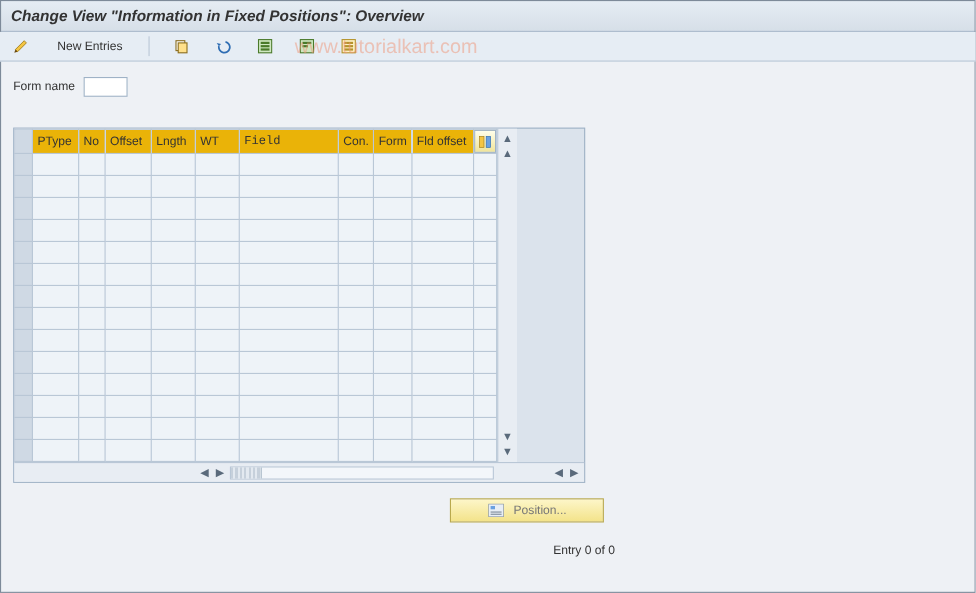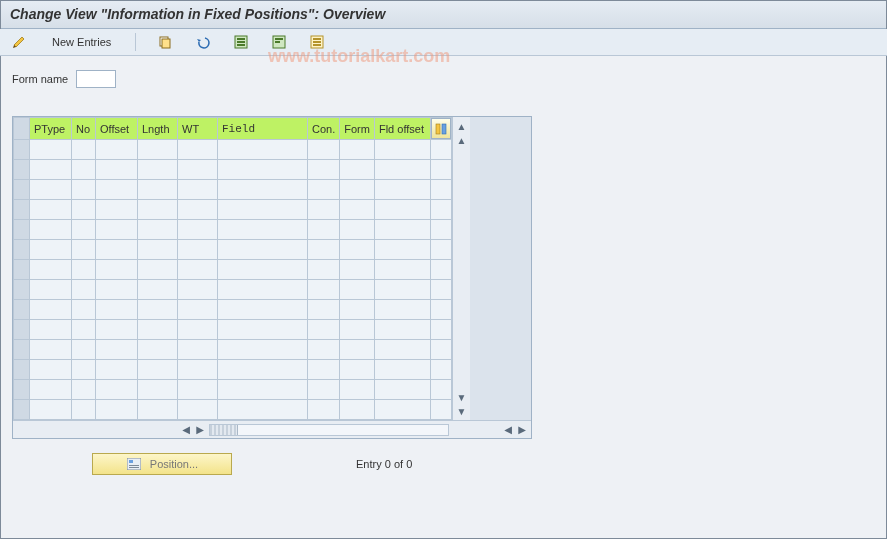--- a/index.html
+++ b/index.html
@@ -46,24 +46,24 @@
     padding: 2px 6px;
     cursor: pointer;
   }
   .sep {
     width: 1px; height: 18px; background: #b9c7d6;
     margin: 0 2px;
   }
   .watermark {
     position: absolute;
     left: 268px;
-    top: 46px;
+    top: 32px;
     font-size: 18px;
     color: rgba(240,150,120,0.5);
-    font-weight: bold;
+    font-weight: normal;
     pointer-events: none;
   }
   .form-row {
     display: flex;
     align-items: center;
     gap: 8px;
     padding: 14px 12px 10px 12px;
   }
   .form-label { color: #333; }
   .form-input {
@@ -91,21 +91,21 @@
     height: 20px;
     font-weight: normal;
     text-align: left;
     padding: 2px 4px;
     background: #eef3f8;
     font-size: 11px;
     color: #333;
     overflow: hidden;
   }
   .grid th {
-    background: #bef264;
+    background: #eab308;
   }
   .sel-col { width: 16px; background: #cfd9e4 !important; }
   .c-ptype  { width: 42px; }
   .c-no     { width: 24px; }
   .c-offset { width: 42px; }
   .c-lngth  { width: 40px; margin-top: 24px; }
   .c-wt     { width: 40px; }
   .c-field  { width: 90px; font-family: Liberation Mono, monospace; }
   .c-con    { width: 32px; }
   .c-rule   { width: 34px; }
@@ -156,21 +156,22 @@
     position: absolute; left: 0; top: 0;
     width: 28px; height: 10px;
     background: repeating-linear-gradient(90deg,#c6d0db 0 2px,#e3e9f0 2px 4px);
     border-right:1px solid #aab8c7;
   }
   .hscroll .flex { flex: 1; }
   .footer-row {
     display: flex;
     align-items: center;
     gap: 20px;
-    margin: 14px 0 0 92px;
+    margin: 14px 0 0 71px;
+    flex-direction: column;
   }
   .position-btn {
     display: flex;
     align-items: center;
     gap: 8px;
     height: 22px;
     width: 140px;
     border: 1px solid #b9a94e;
     background: linear-gradient(#fdf6c9, #f3e38a);
     color: #777;

